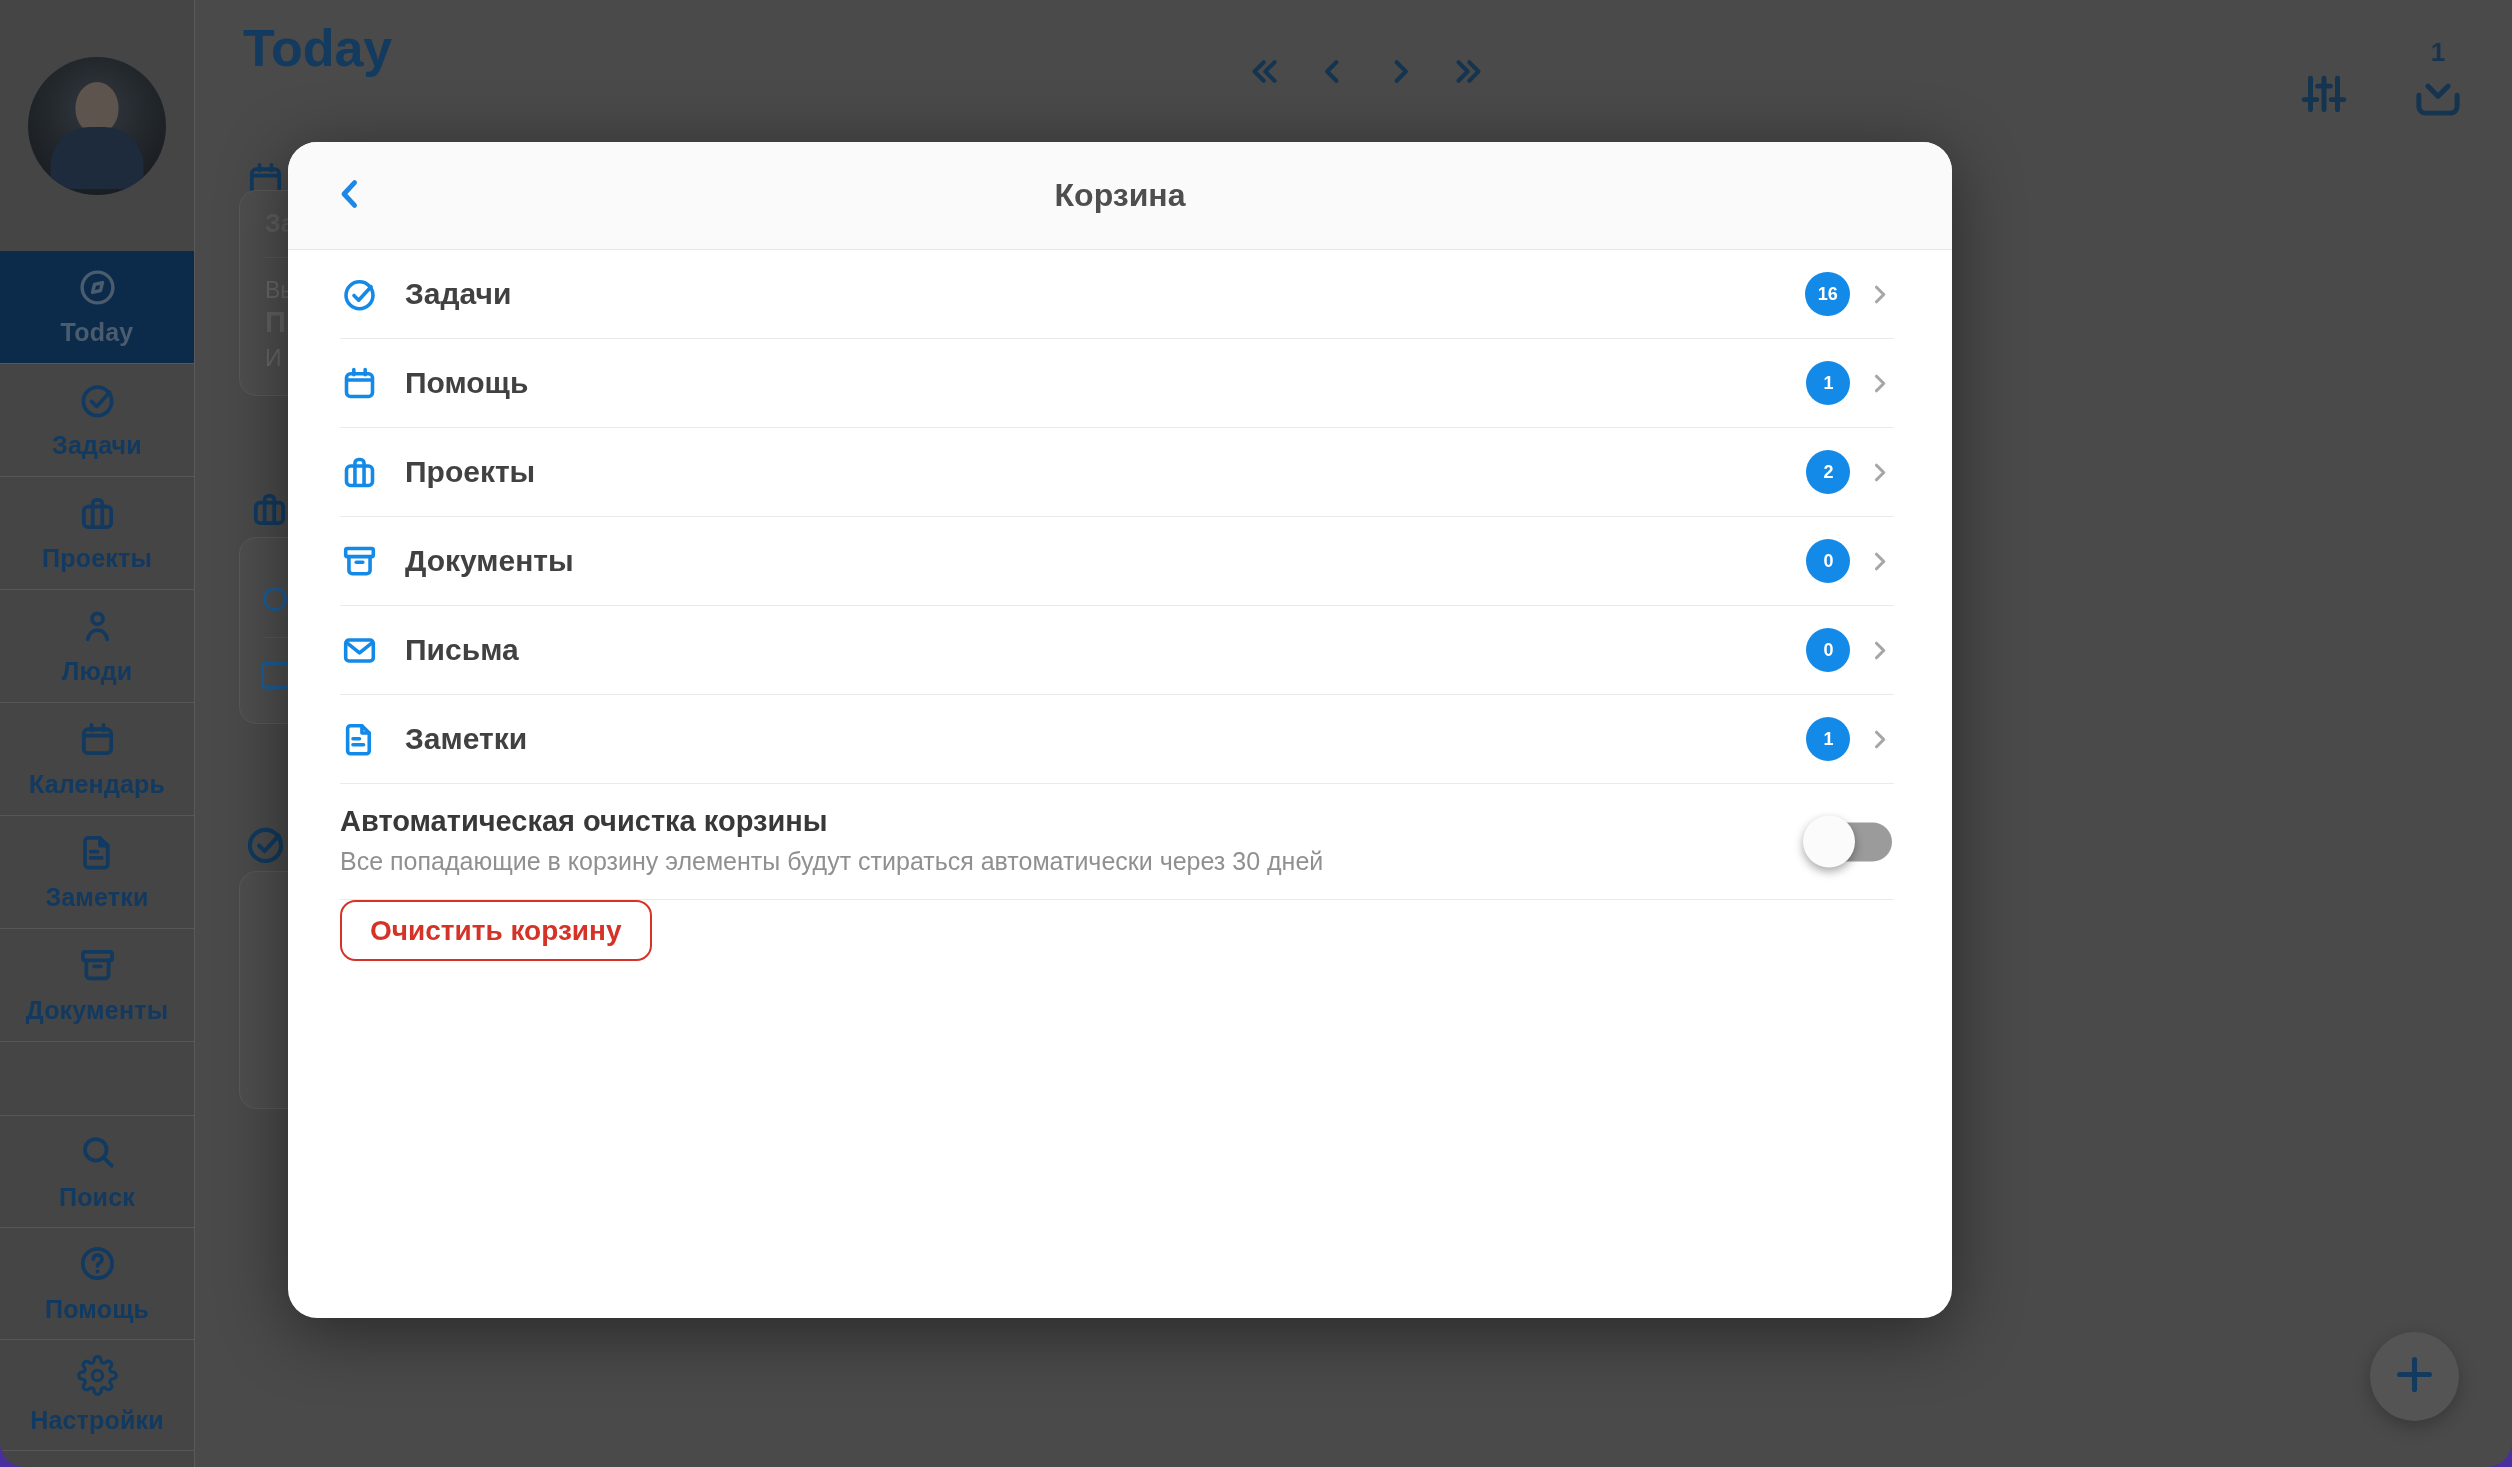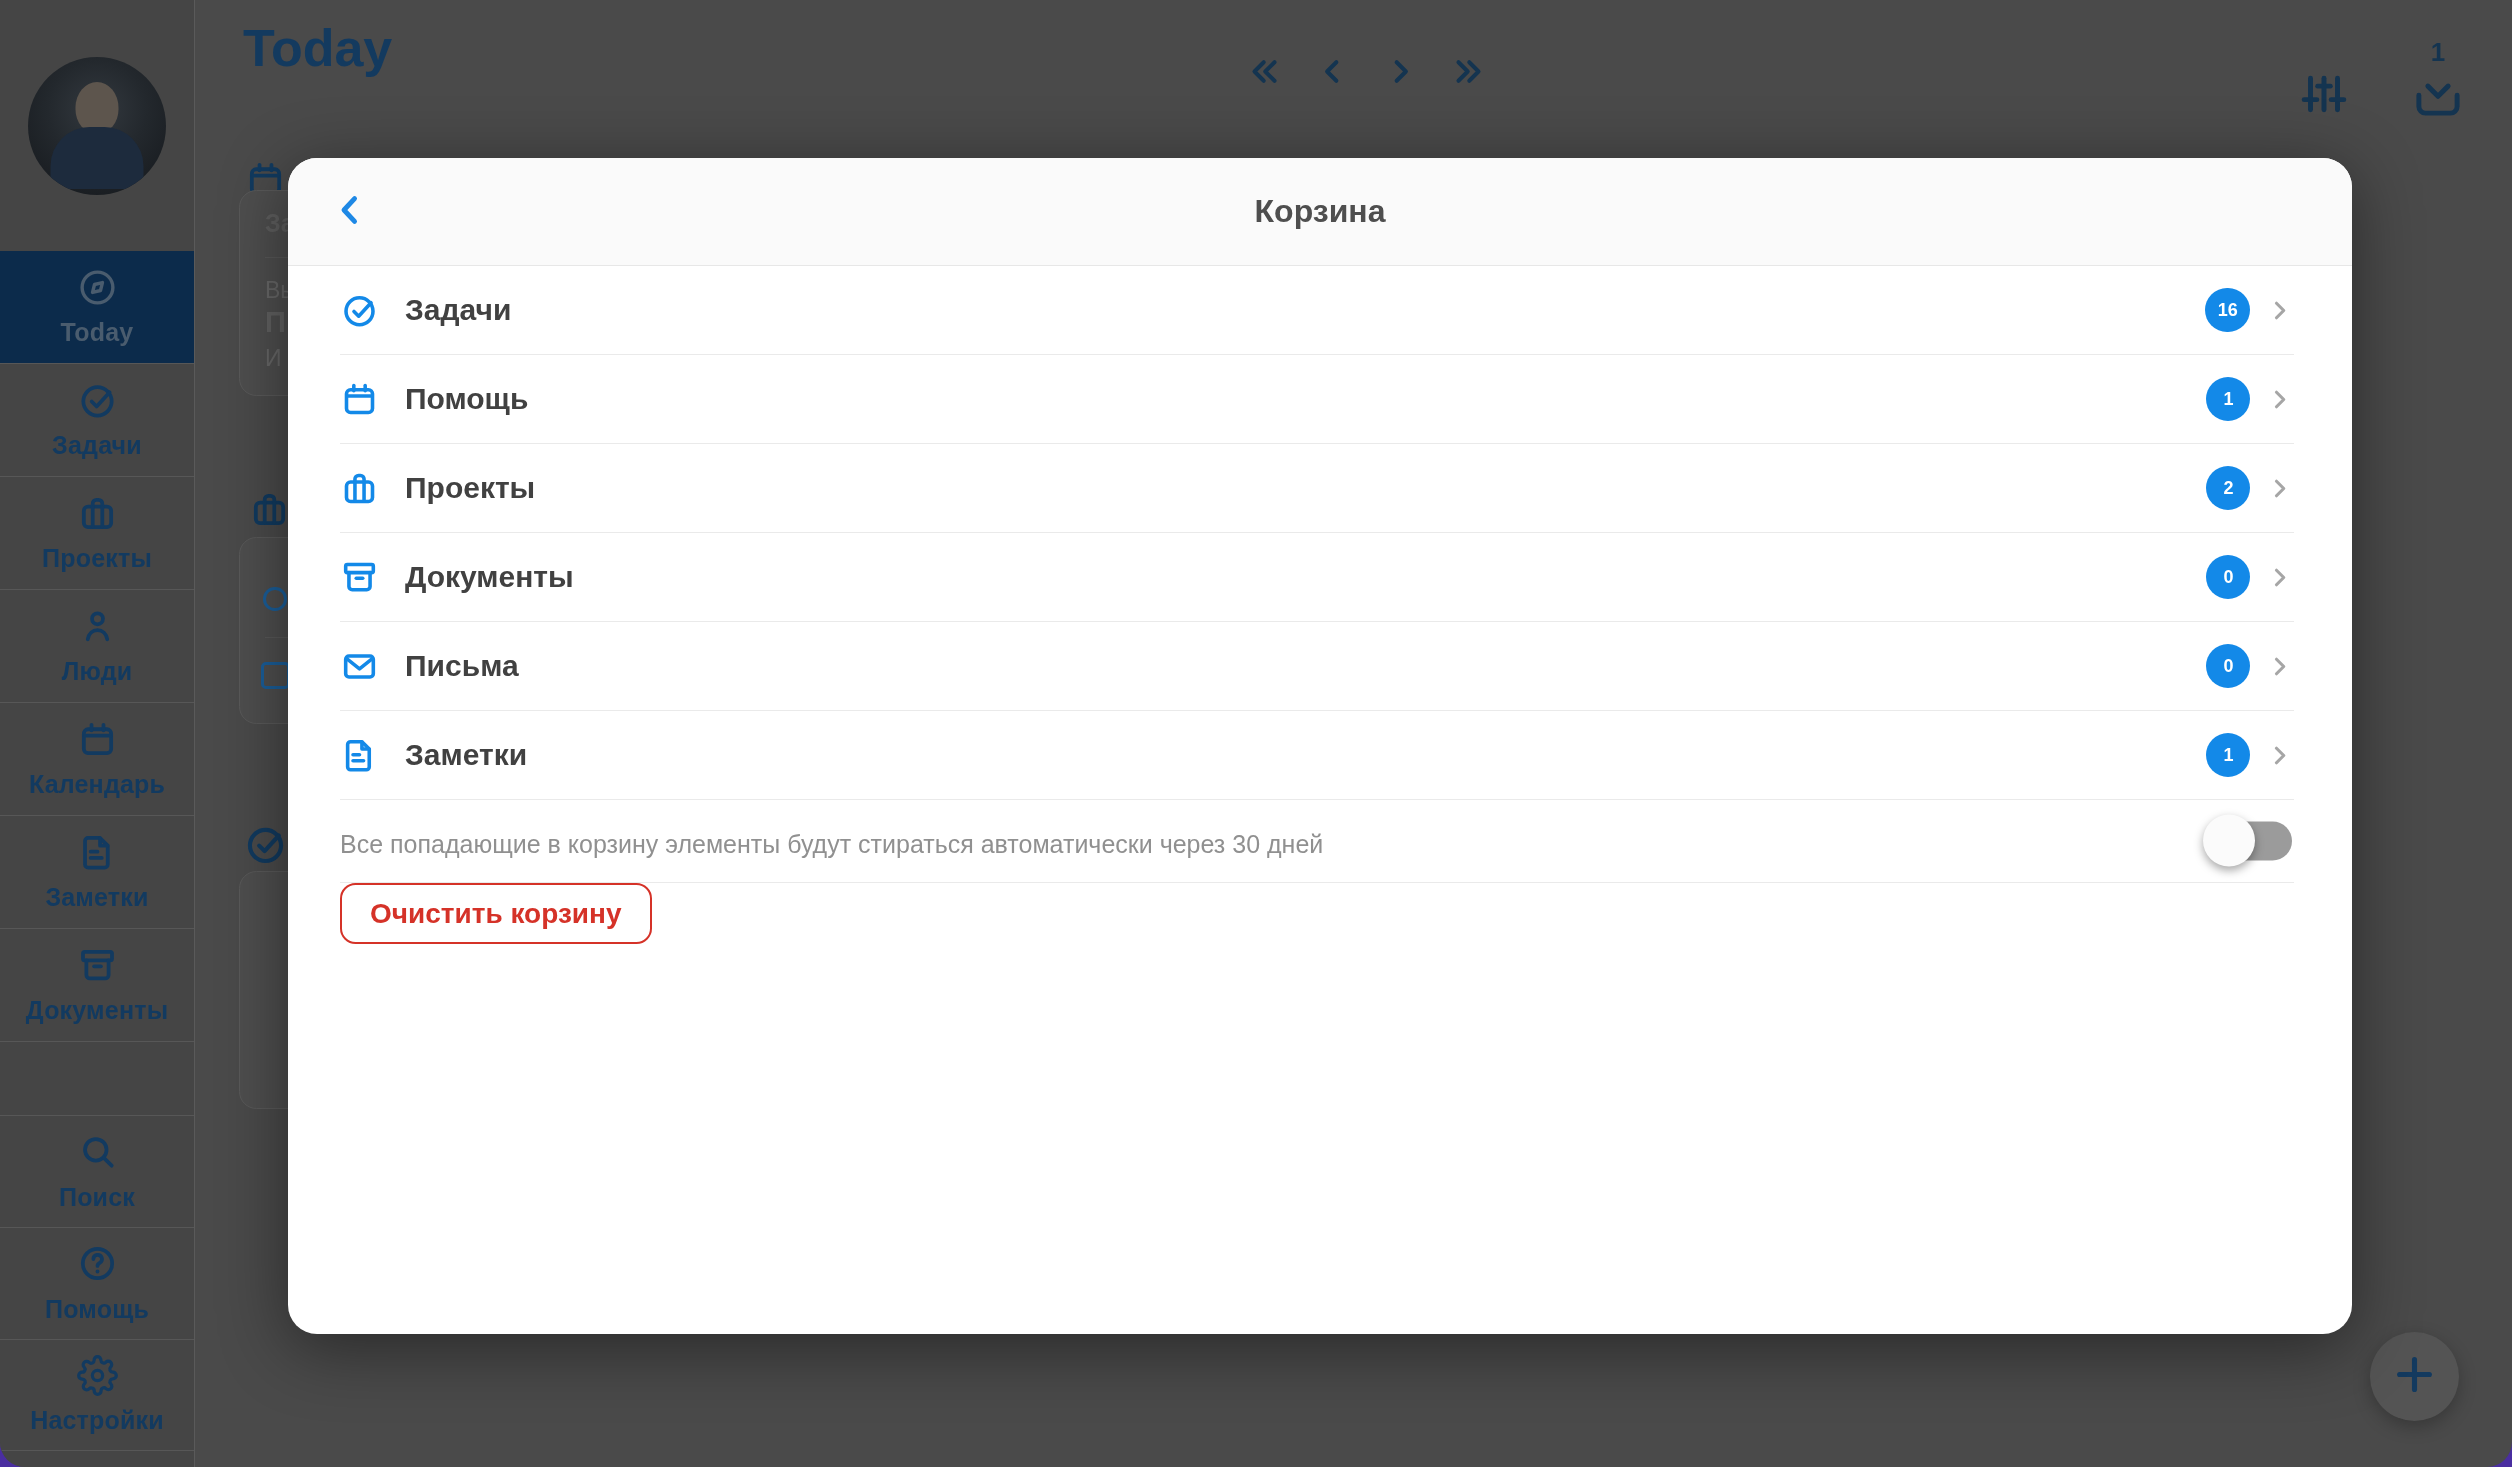--- a/index.html
+++ b/index.html
@@ -69,21 +69,21 @@
   .frag-sq{position:absolute;width:23px;height:21.4px;border:3.9px solid #1A5E99;border-radius:4.9px;}
   
   .fab{
     position:absolute;right:53px;bottom:46px;width:89px;height:89px;border-radius:50%;
     background:#545454;color:#133A5F;display:flex;align-items:center;justify-content:center;
     box-shadow:0 5.8px 17.5px rgba(0,0,0,.25);cursor:pointer;z-index:1;
   }
   .fab svg{width:51px;height:51px;}
   
   .modal{
-    position:absolute;left:288px;top:158px;width:2064px;height:1176px;
+    position:absolute;left:288px;top:142px;width:1664px;height:1176px;
     background:#FFFFFF;border-radius:29px;z-index:10;
     box-shadow:0 13.6px 68px rgba(0,0,0,.45);
   }
   .modal-header{
     height:107px;background:#FAFAFA;border-bottom:1px solid #E7E7E7;
     border-radius:29px 29px 0 0;position:relative;
     display:flex;align-items:center;justify-content:center;
   }
   .modal-title{font-size:32px;font-weight:600;color:#4E4E4E;}
   .back-btn{position:absolute;left:39px;top:50%;transform:translateY(-50%);
@@ -456,20 +456,21 @@
         <span class="row-spacer"></span>
         <span class="badge">1</span>
         <span class="row-chevron">
           <svg viewBox="0 0 24 24" fill="none" stroke="currentColor" stroke-width="2.6" stroke-linecap="round" stroke-linejoin="round">
               <polyline points="9.5 6 15.5 12 9.5 18"></polyline>
             </svg>
         </span>
       </div>
 
       <div class="auto-clean">
+        <div class="auto-clean-title">Автоматическая очистка корзины</div>
         <div class="auto-clean-desc">Все попадающие в корзину элементы будут стираться автоматически через 30 дней</div>
         <div class="toggle">
           <div class="track"></div>
           <div class="knob"></div>
         </div>
       </div>
 
       <div class="clear-btn">Очистить корзину</div>
 
     </div>

